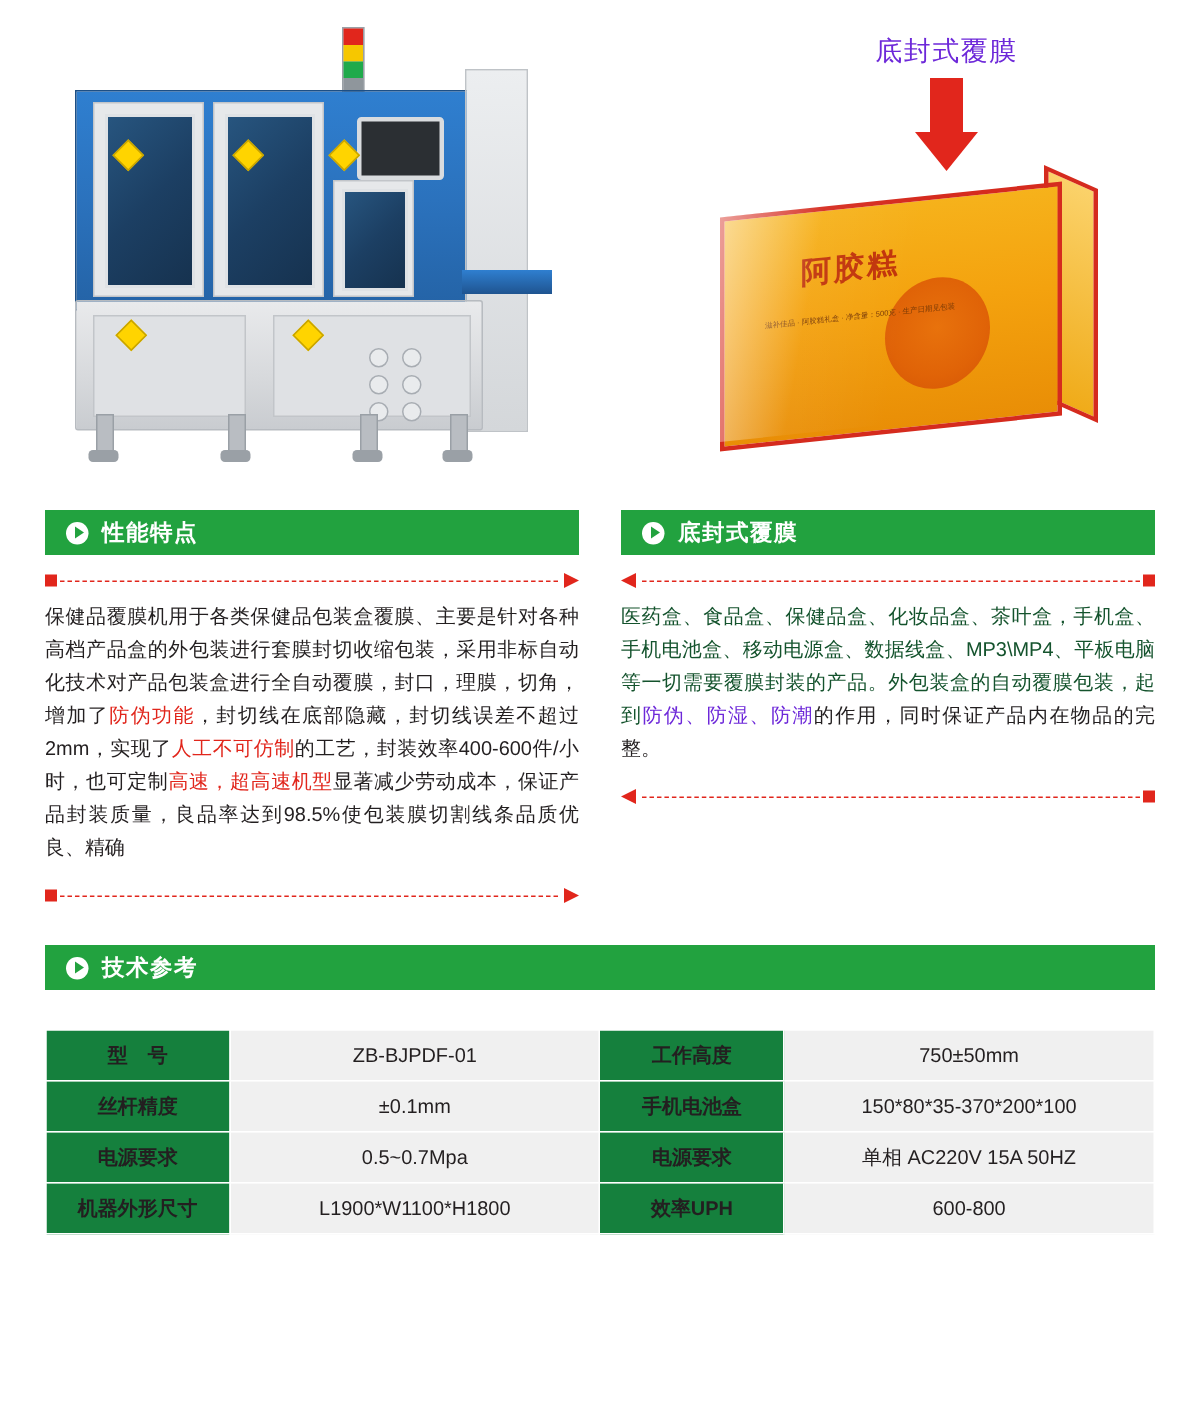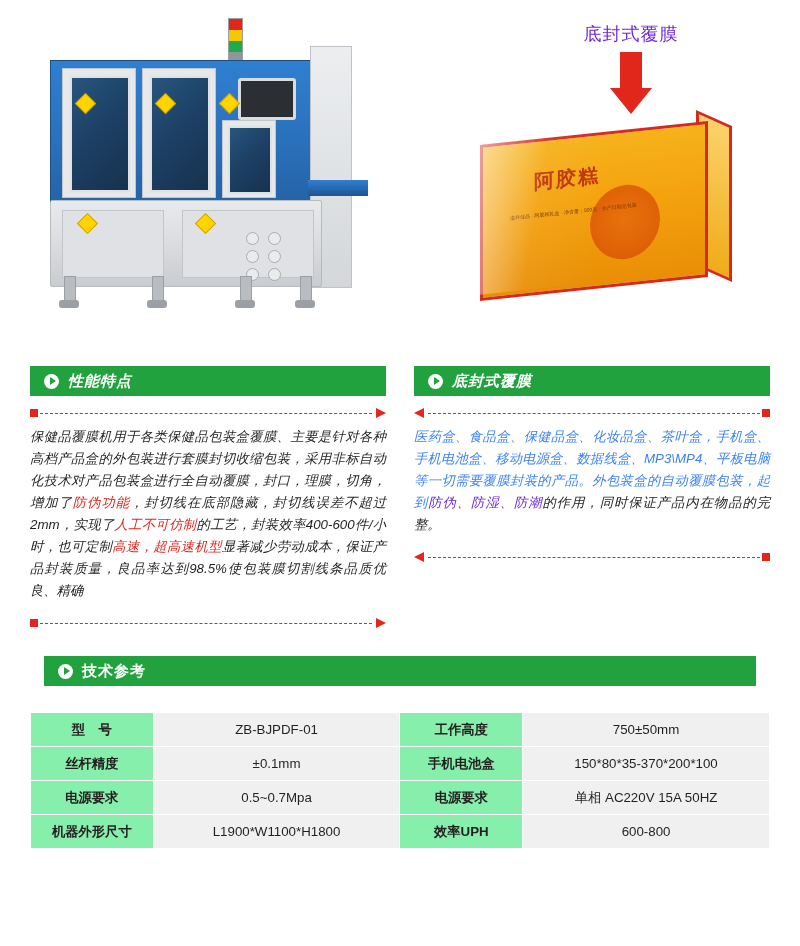--- a/index.html
+++ b/index.html
@@ -65,38 +65,38 @@
   .sec-head .dot{
     width:15px;height:15px;border-radius:50%;background:#fff;
     display:flex;align-items:center;justify-content:center;margin-right:9px;flex:none;
   }
   .sec-head .dot:after{
     content:"";width:0;height:0;border-left:6px solid #22a23f;
     border-top:4px solid transparent;border-bottom:4px solid transparent;margin-left:2px;
   }
   .sec-head .txt{color:#fff;font-size:15px;font-weight:bold;letter-spacing:1px;}
 
-  .cols{display:flex;gap:28px;padding:0 30px;margin-top:26px;box-sizing:border-box;font-style:italic;}
+  .cols{display:flex;gap:28px;padding:0 30px;box-sizing:border-box;}
   .col{flex:1;min-width:0;}
 
   .rule{position:relative;height:16px;margin-top:10px;}
   .rule .line{position:absolute;left:10px;right:14px;top:7px;border-top:1px dashed #e1261c;}
   .rule .sq{position:absolute;left:0;top:3px;width:8px;height:8px;background:#e1261c;}
   .rule .tri{position:absolute;right:0;top:2px;width:0;height:0;border-left:10px solid #e1261c;border-top:5px solid transparent;border-bottom:5px solid transparent;}
   .rule.rev .sq{left:auto;right:0;}
   .rule.rev .tri{right:auto;left:0;border-left:none;border-right:10px solid #e1261c;}
   .rule.rev .line{left:14px;right:10px;}
 
   .body-txt{font-size:13.3px;line-height:22px;color:#231f20;margin-top:4px;text-align:justify;}
 
   
   .tech-wrap{padding:0 30px;margin-top:26px;box-sizing:border-box;}
   table.tech{width:100%;border-collapse:collapse;table-layout:fixed;font-size:13.3px;}
   table.tech td{border:1px solid #ffffff;height:33px;padding:0 6px;text-align:center;vertical-align:middle;}
-  td.k{background:#86efac;font-weight:bold;width:16%;}
+  td.k{background:#15803d;font-weight:bold;width:16%;}
   td.v{background:#f0f0f0;width:34%;}
 </style>
 </head>
 <body>
 
 <div class="page">
 
   <div class="hero">
 
     <div class="machine">
@@ -182,30 +182,30 @@
     <div class="col">
       <div class="sec-head">
         <span class="dot"></span>
         <span class="txt">底封式覆膜</span>
       </div>
       <div class="rule rev">
         <span class="sq"></span>
           <span class="line"></span>
           <span class="tri"></span>
       </div>
-      <div class="body-txt" id="applications-text"><span style="color: #3b82f6;">医药盒、食品盒、保健品盒、化妆品盒、茶叶盒，手机盒、手机电池盒、移动电源盒、数据线盒、MP3\MP4、平板电脑等一切需要覆膜封装的产品。外包装盒的自动覆膜包装，起到</span><span style="color: #6d28d9;">防伪、防湿、防潮</span><span style="color: rgb(35, 31, 32);">的作用，同时保证产品内在物品的完整。</span></div>
+      <div class="body-txt" id="applications-text"><span style="color: #14532d;">医药盒、食品盒、保健品盒、化妆品盒、茶叶盒，手机盒、手机电池盒、移动电源盒、数据线盒、MP3\MP4、平板电脑等一切需要覆膜封装的产品。外包装盒的自动覆膜包装，起到</span><span style="color: #6d28d9;">防伪、防湿、防潮</span><span style="color: rgb(35, 31, 32);">的作用，同时保证产品内在物品的完整。</span></div>
       <div class="rule rev" style="margin-top:14px;">
         <span class="sq"></span>
           <span class="line"></span>
           <span class="tri"></span>
       </div>
     </div>
   </div>
 
-  <div style="padding:0 44px;margin-top:24px;box-sizing:border-box;">
+  <div style="padding:0 30px;margin-top:24px;box-sizing:border-box;">
     <div class="sec-head">
       <span class="dot"></span>
       <span class="txt">技术参考</span>
     </div>
   </div>
 
   <div class="tech-wrap">
     <table class="tech">
       <tbody id="tech-body">
           <tr>

